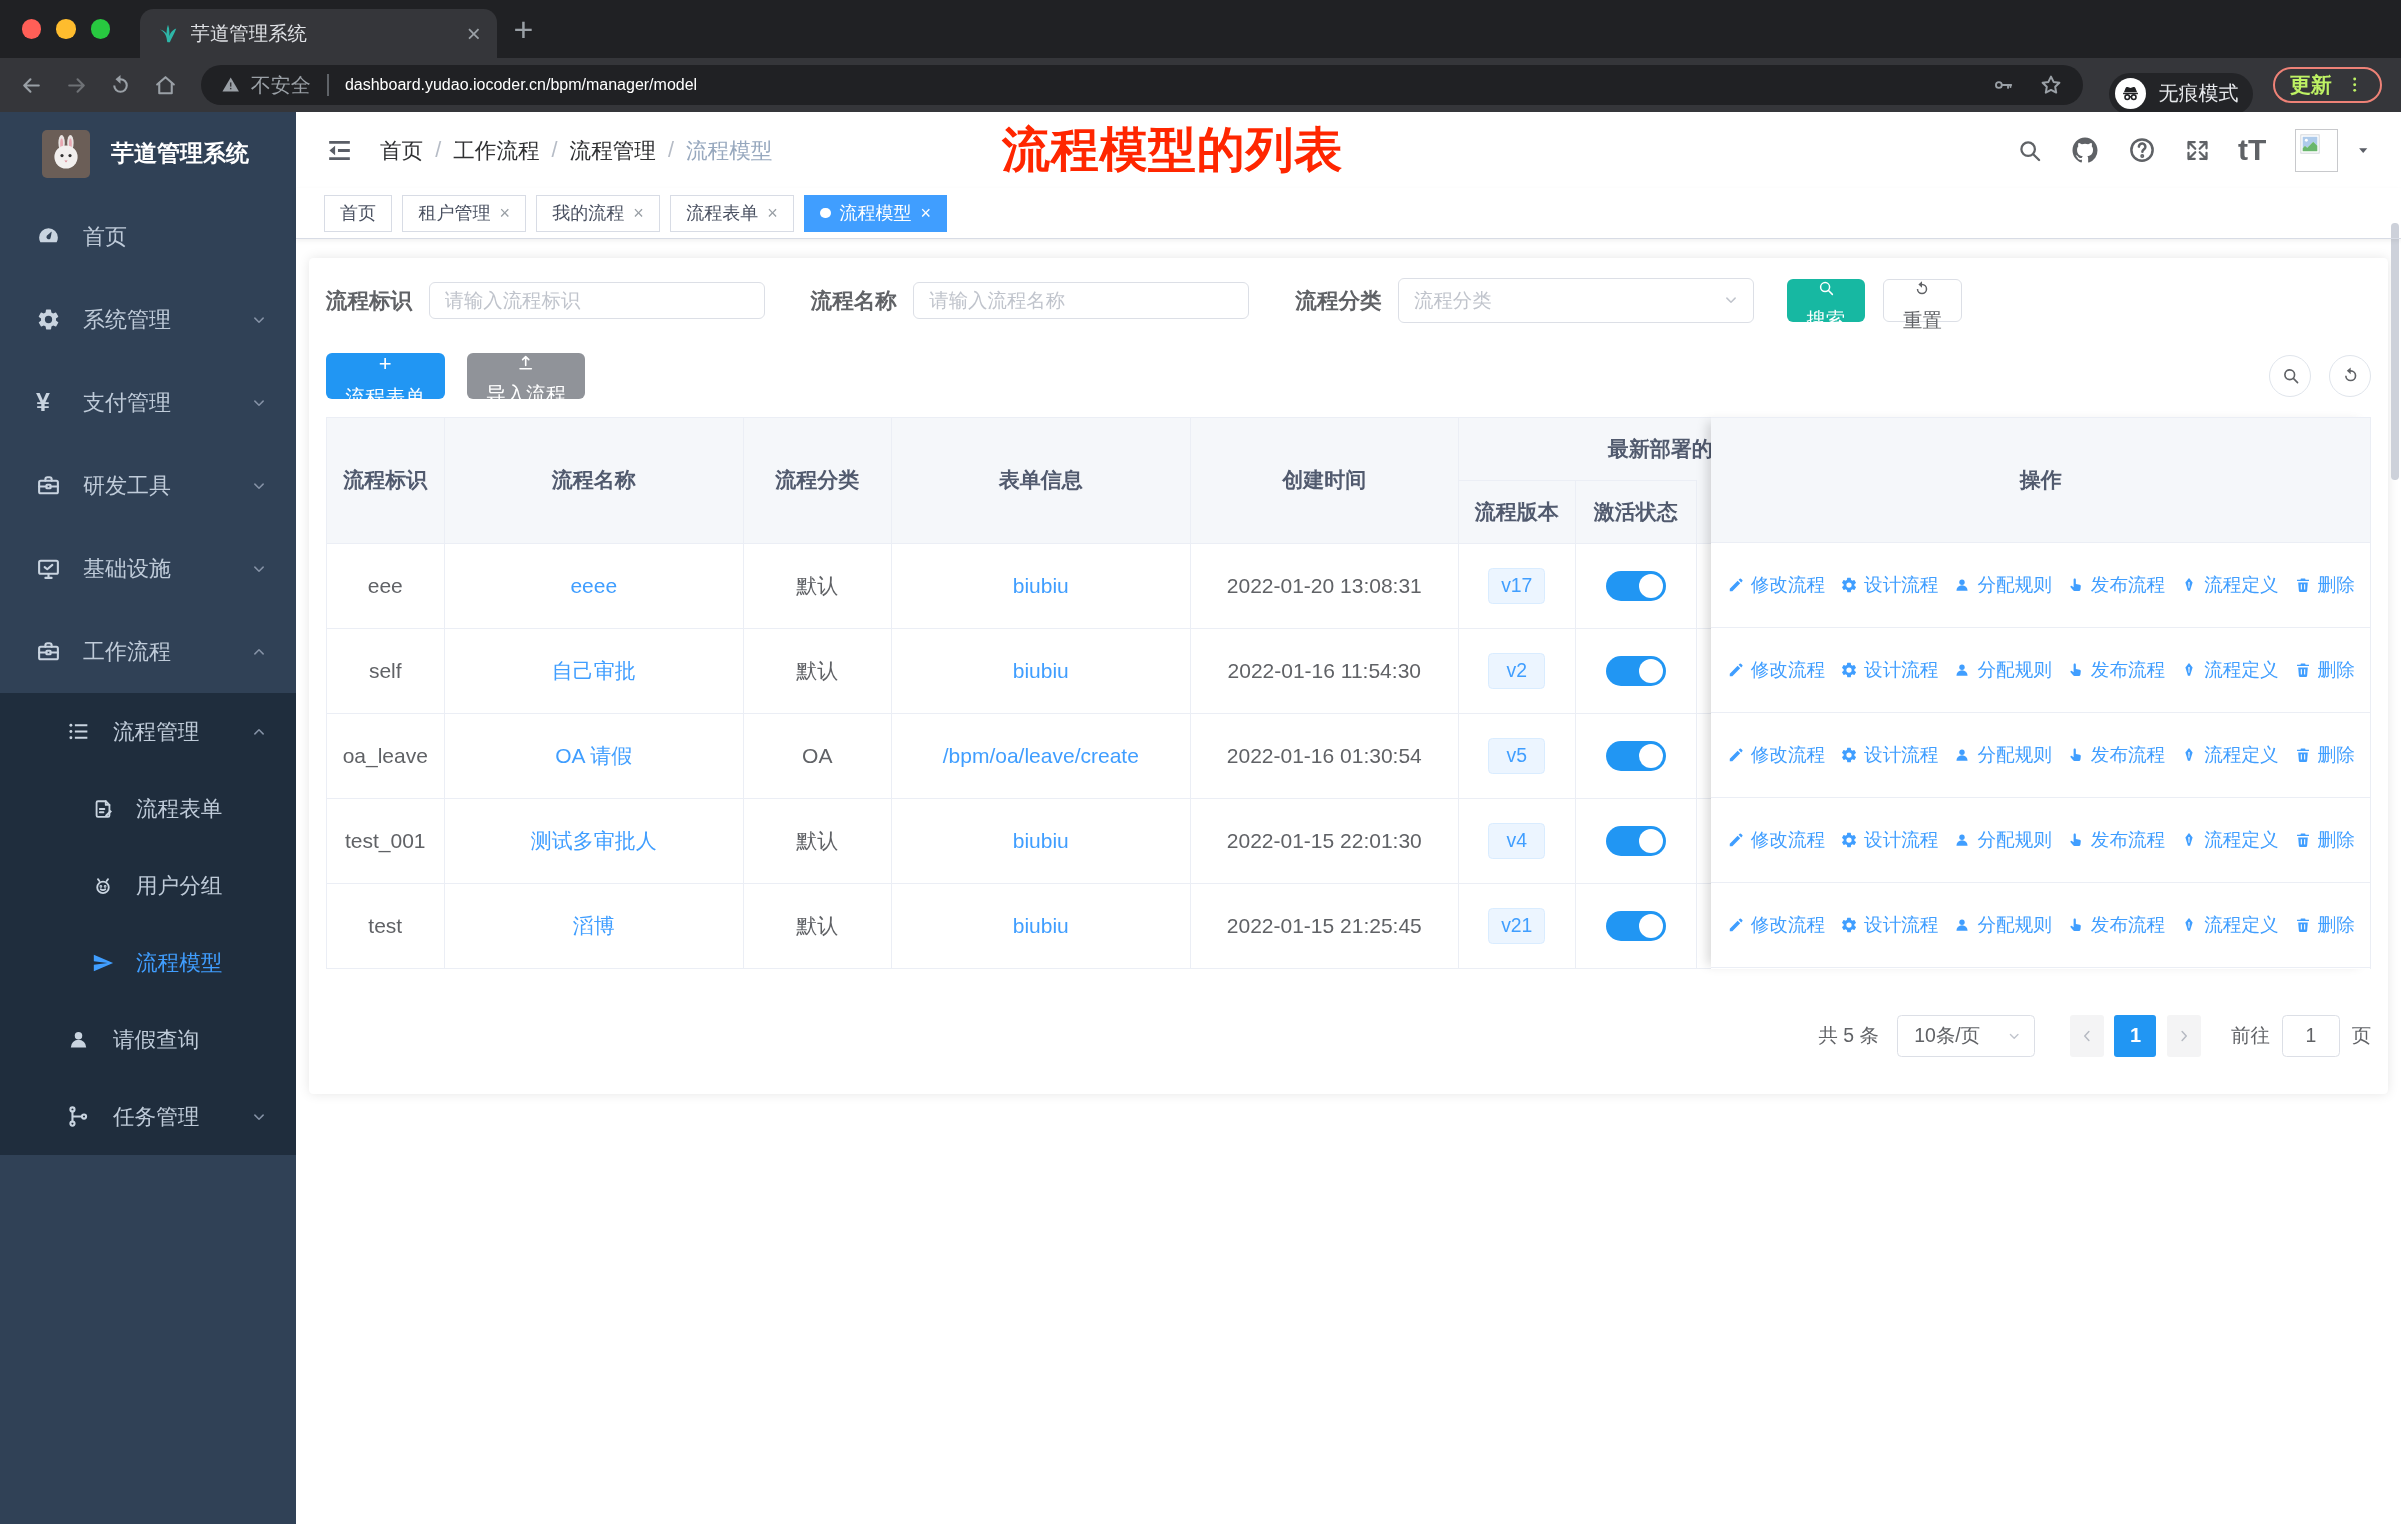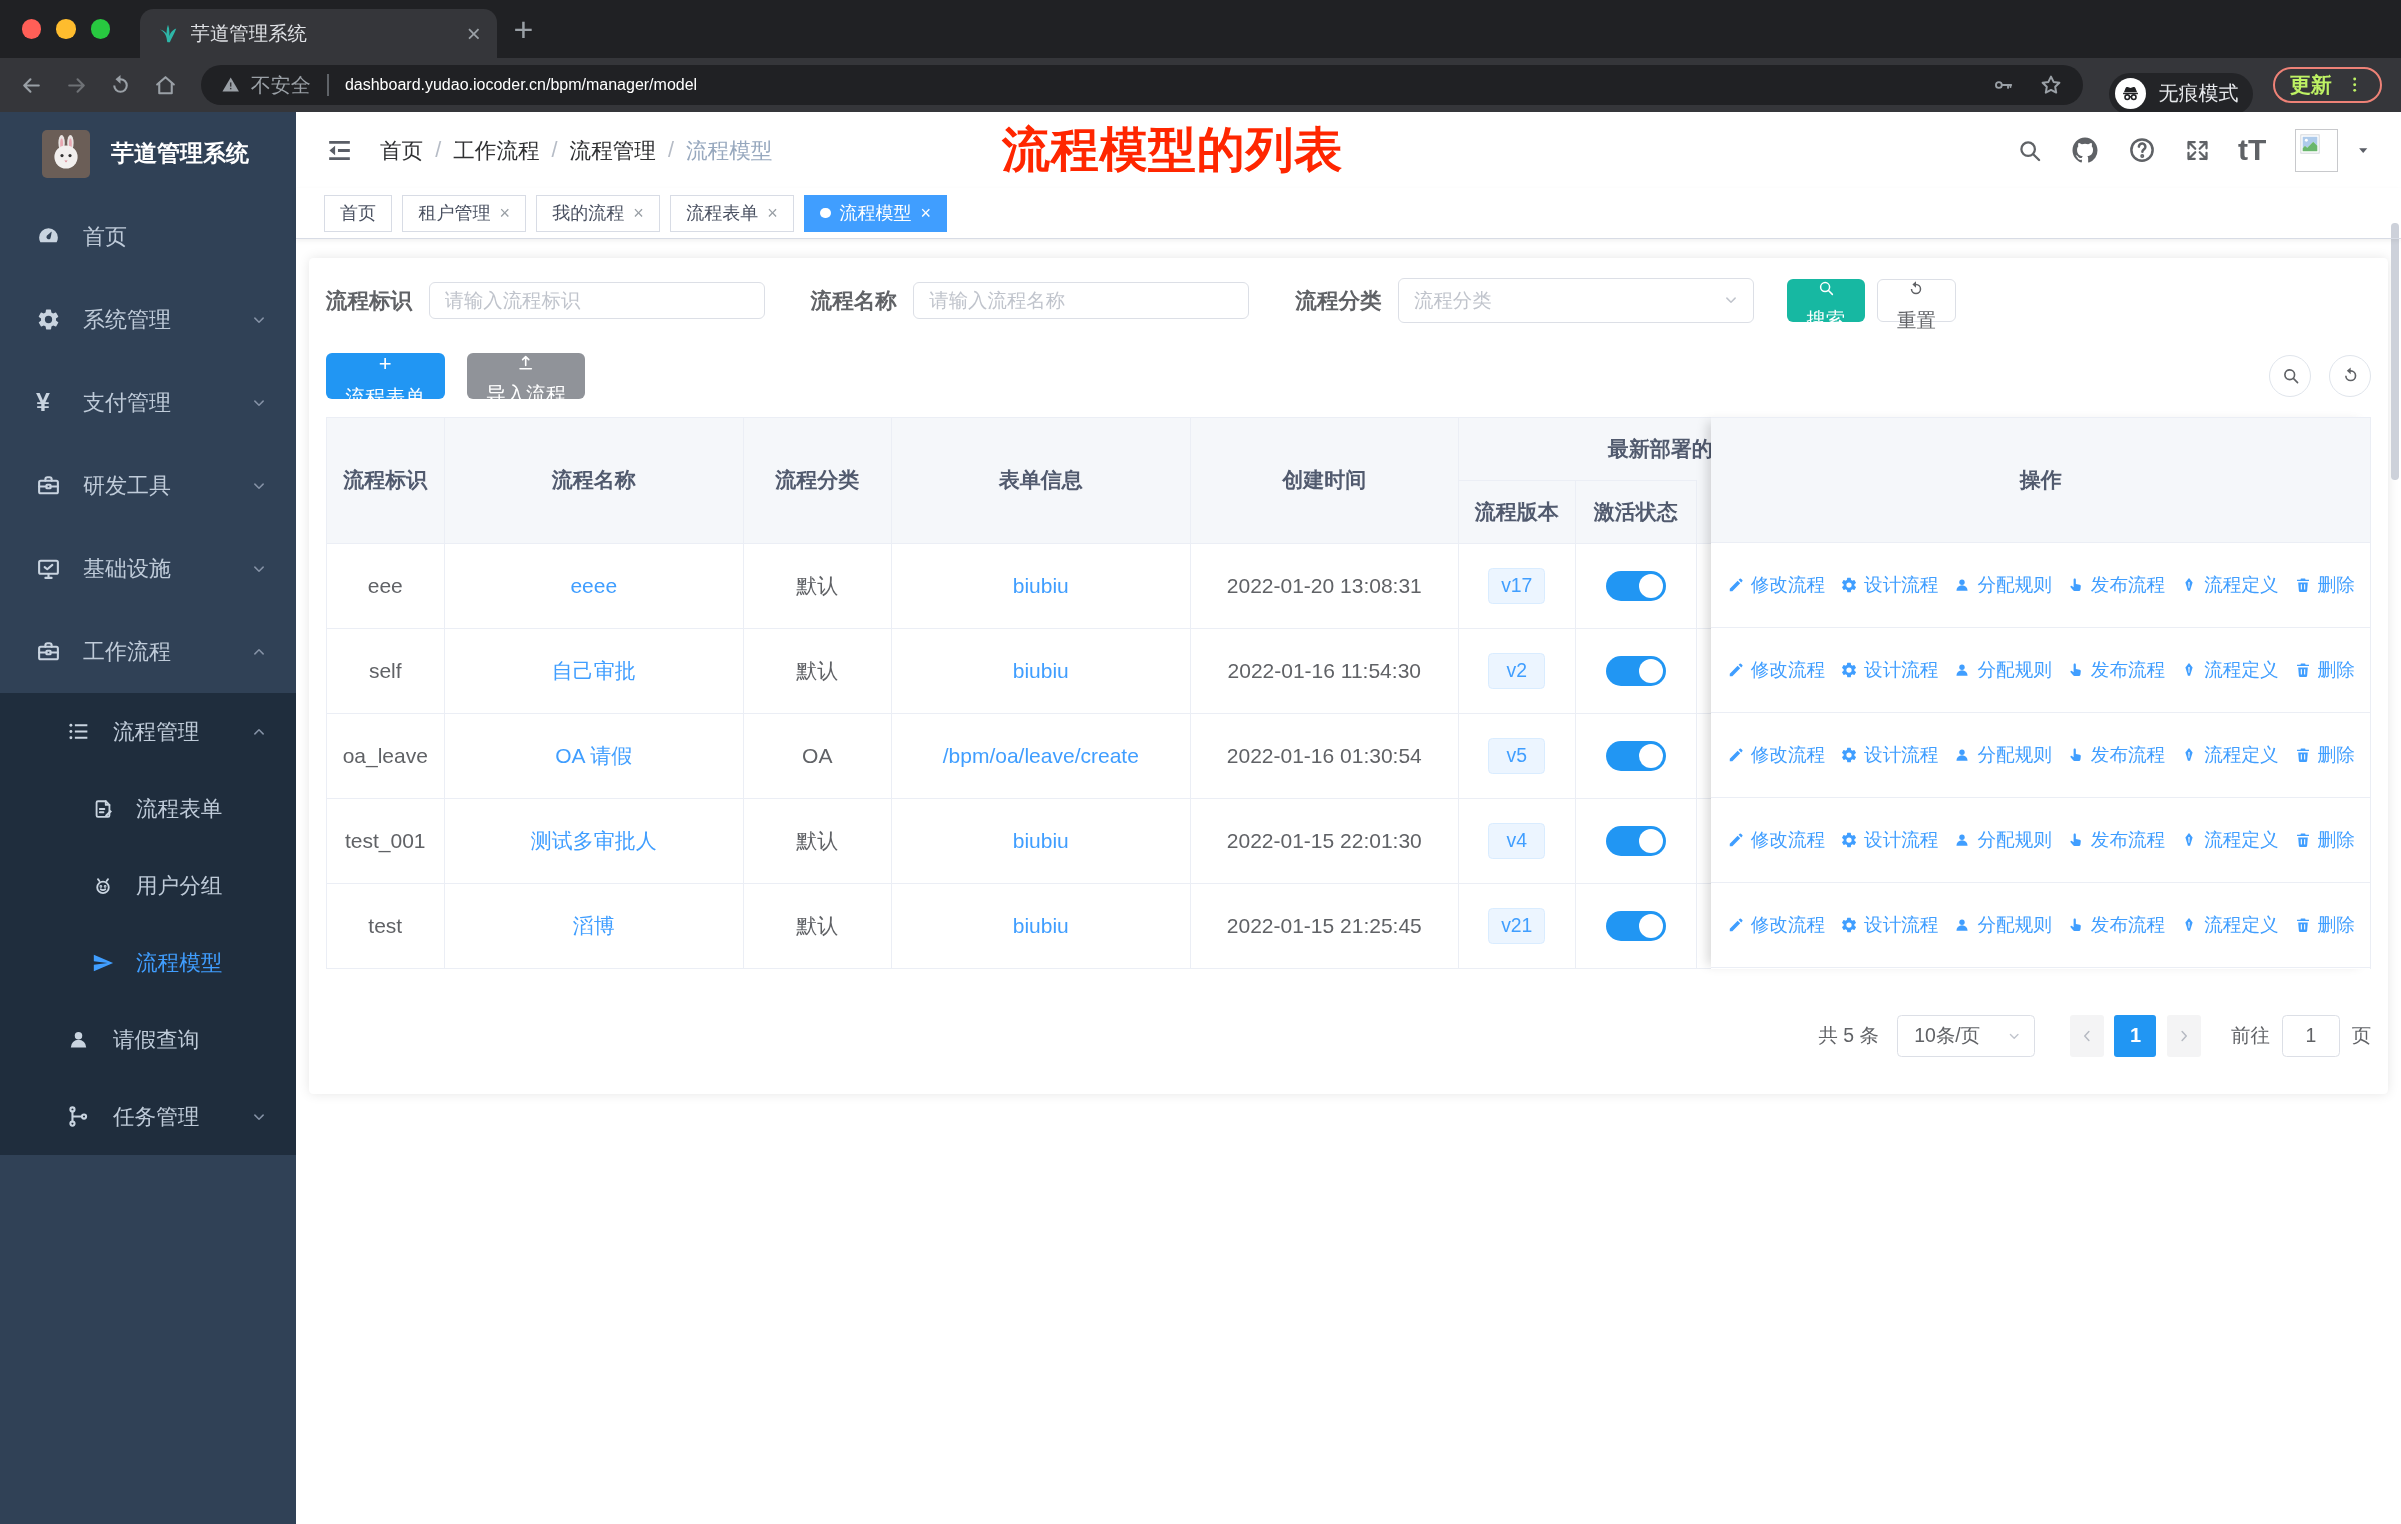--- a/index.html
+++ b/index.html
@@ -93,21 +93,21 @@
          font-size:19.4px; color:#606266; }
   .inp::placeholder { color:#c0c4cc; }
   .f-gap { width:46px; flex:none; }
   .sel { width:356px; height:45px; border:0.7px solid #dcdfe6; border-radius:6px; padding:0 13.4px 0 15px;
          display:flex; align-items:center; justify-content:space-between; color:#c0c4cc; font-size:19.4px; cursor:pointer; }
   .sel .chev { font-size:18px; color:#c0c4cc; }
   .btn { height:43px; border-radius:6px; font-size:19.4px; padding:0 19.4px; display:inline-flex;
          align-items:center; gap:9px; white-space:nowrap;flex-direction:column; }
   .btn .ic { font-size:18px; }
   .btn-search { background:var(--search-teal,#17b8a2); color:#fff; margin-left:33px; }
-  .btn-reset { background:#fff; border:0.7px solid #dcdfe6; color:#606266; margin-left:12px; }
+  .btn-reset { background:#fff; border:0.7px solid #dcdfe6; color:#606266; margin-left:18px; }
 
   .btnrow { margin-top:30px; display:flex; align-items:center; }
   .btn-create { background:var(--primary-blue,#2196f3); color:#fff; height:46px; font-size:20px; }
   .btn-create .txt-ic { font-size:22px; }
   .btn-import { background:var(--import-gray,#909399); color:#fff; height:46px; font-size:20px; margin-left:22px; }
   .circ-group { margin-left:auto; display:flex; gap:18px; }
   .circ { width:42px; height:42px; border:0.7px solid #e0e5ec; border-radius:50%; display:grid;
           place-items:center; color:#606266; background:#fff; }
   .circ .ic { font-size:19.4px; }
 

